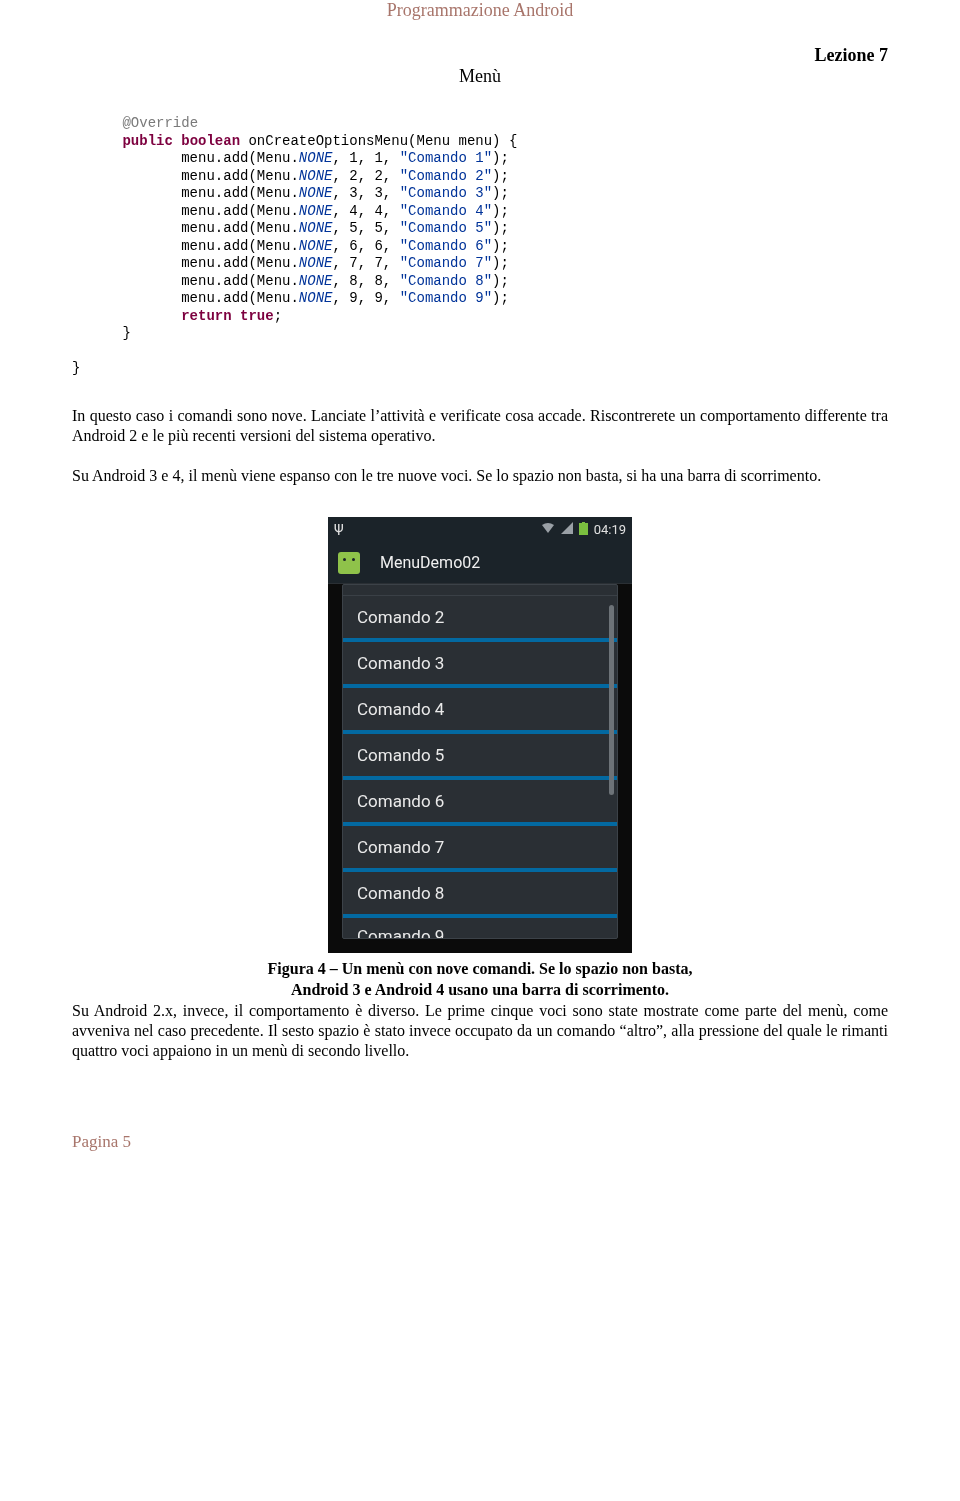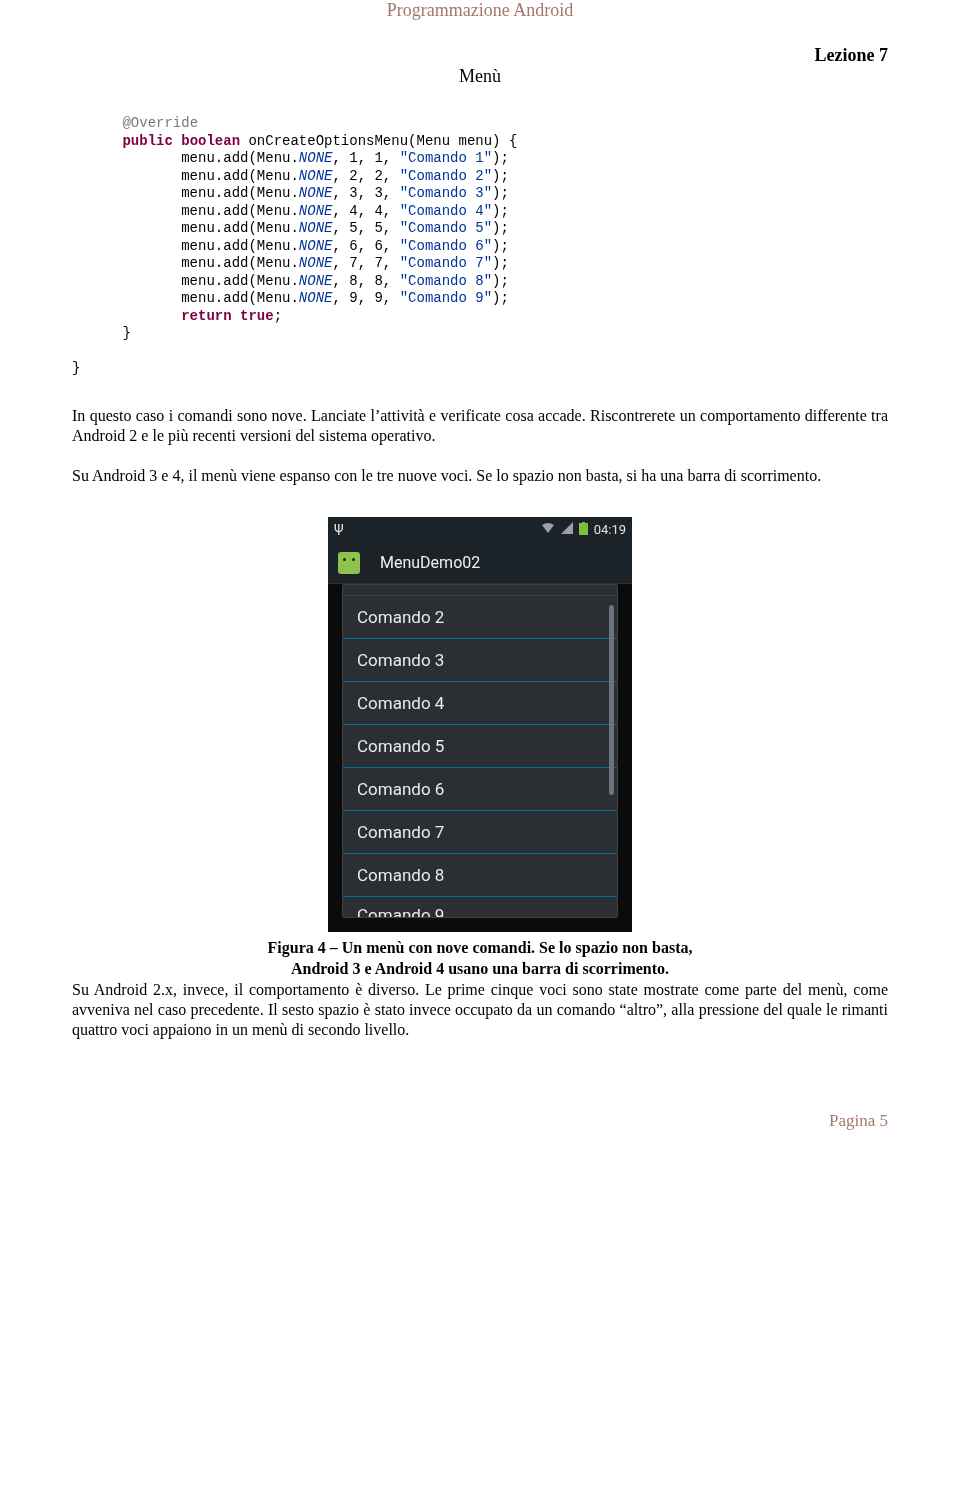--- a/index.html
+++ b/index.html
@@ -117,21 +117,21 @@
     border-radius: 2px;
     position: relative;
   }
   .menu-item {
     height: 42px;
     display: flex;
     align-items: center;
     padding: 0 14px;
     font-size: 17px;
     color: #eaeaea;
-    border-bottom: 1px solid #0369a1;
+    border-bottom: 4px solid #0369a1;
   }
   .menu-item.cut-top {
     height: 10px;
     overflow: hidden;
     padding: 0;
     border-bottom: 1px solid #3a4046;
     position: relative;
   }
   .menu-item.cut-bottom {
     height: 20px;
@@ -146,21 +146,21 @@
   .scrollbar {
     position: absolute;
     right: 3px;
     top: 20px;
     width: 5px;
     height: 190px;
     background: #6d7378;
     border-radius: 3px;
   }
   .footer {
-    text-align: right;
+    text-align: left;
     color: #a8756b;
     font-size: 17px;
     margin-top: 70px;
   }
   .usb-glyph { font-size: 14px; }
   .sig-icon { display:inline-block; }
 </style>
 </head>
 <body>
 

